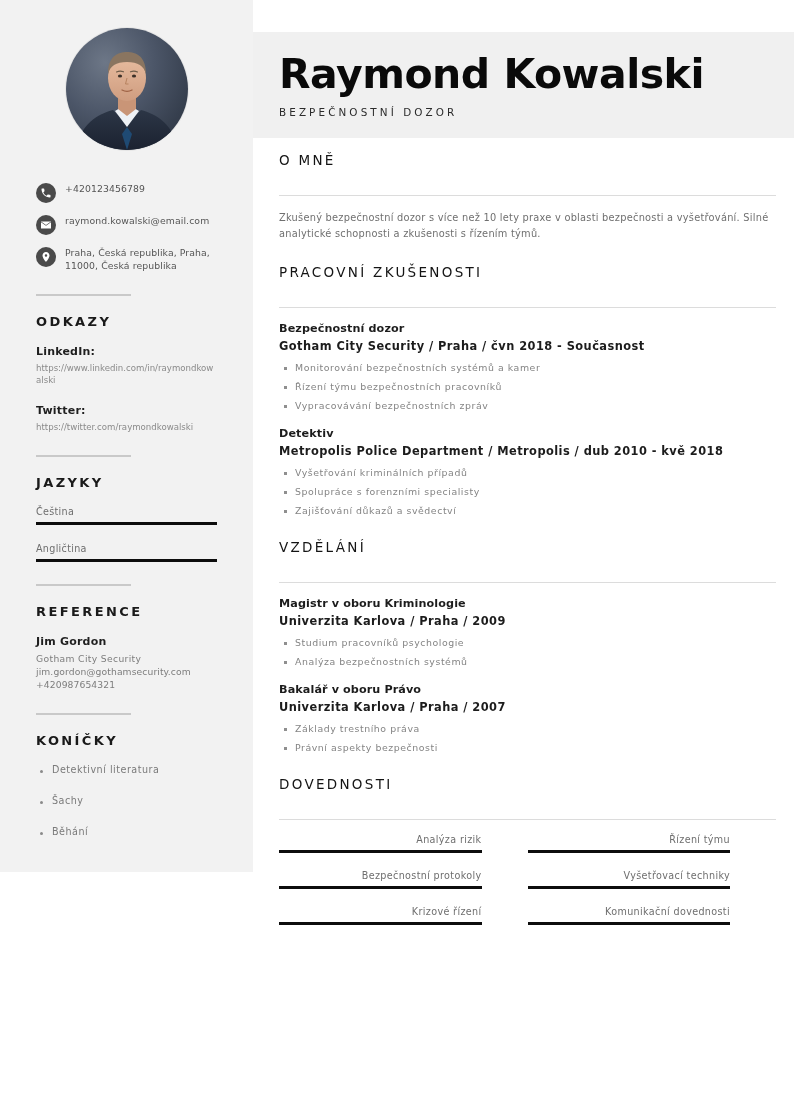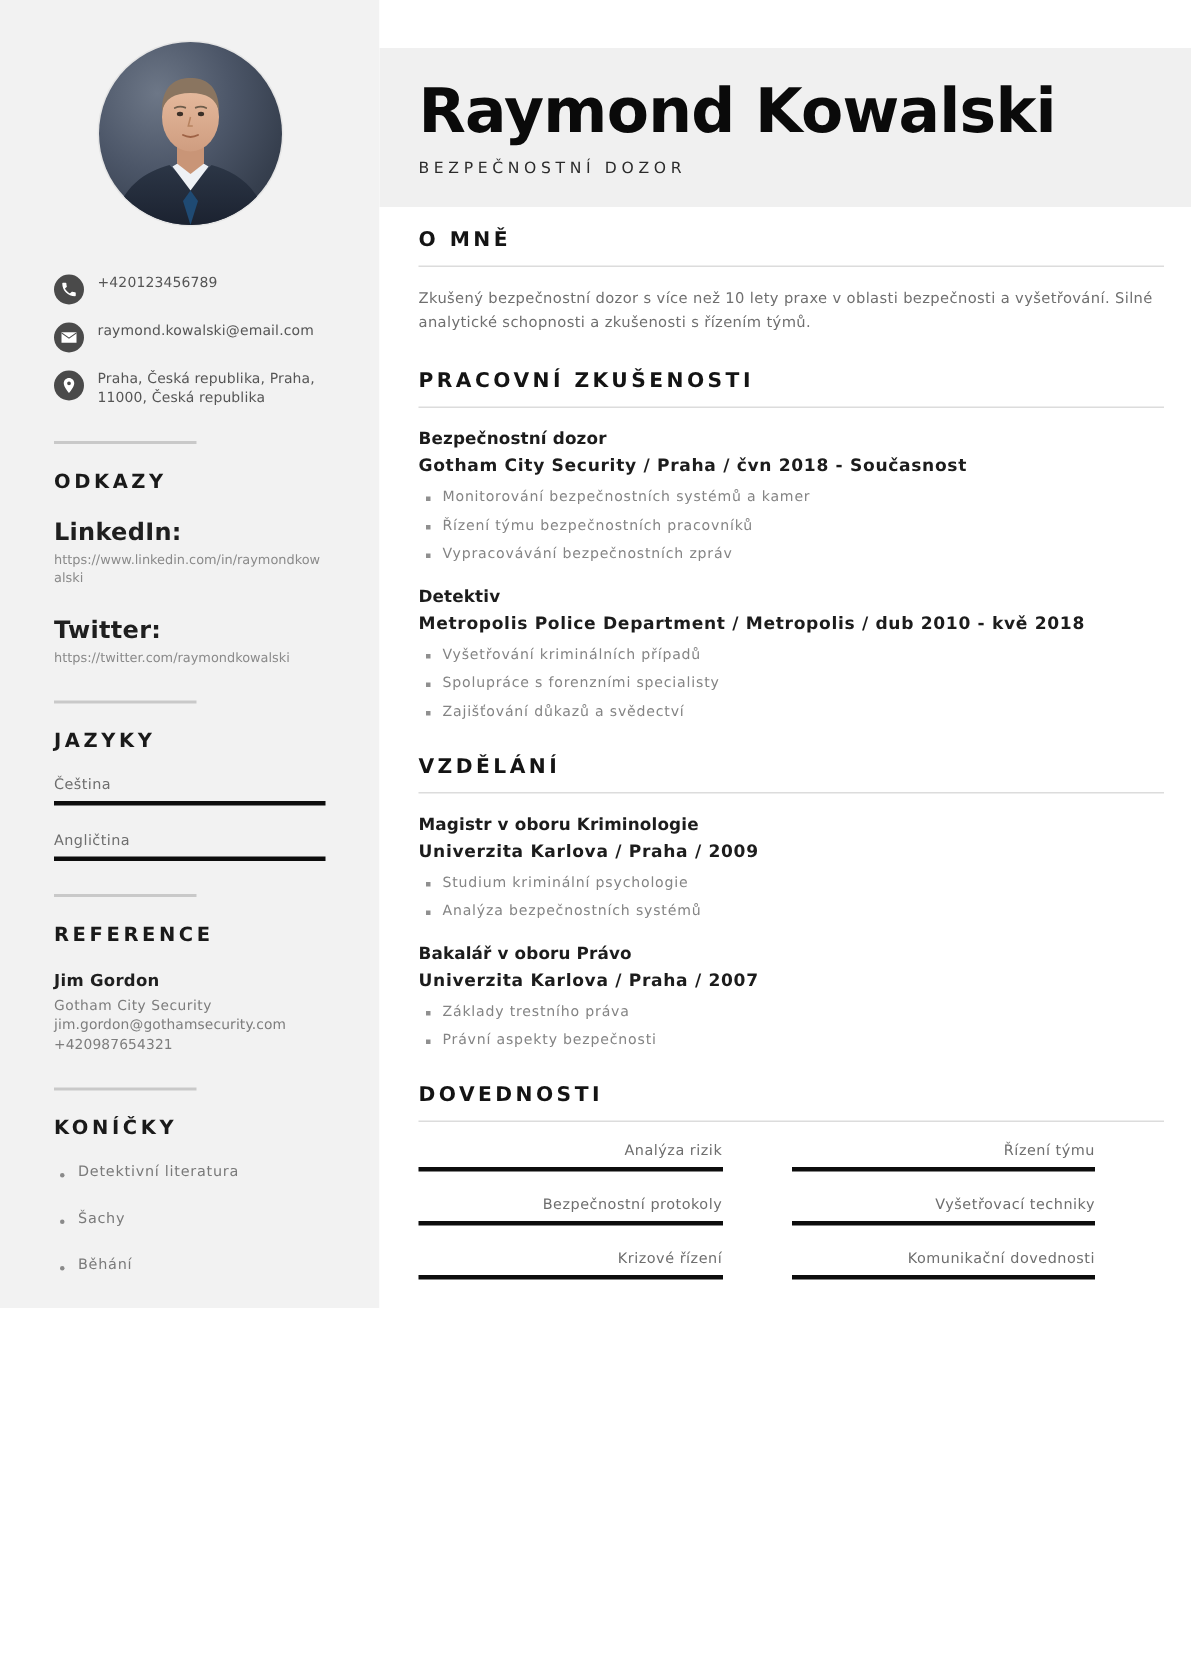--- a/index.html
+++ b/index.html
@@ -37,21 +37,21 @@
   }
   .cicon svg { width:12px; height:12px; fill:#ffffff; }
   .ctext { font-size:9.3px; line-height:13px; color:#555555; letter-spacing:.1px; word-break:break-word; max-width:148px; }
 
   .divider { height:2px; background:#c9c9c9; width:95px; margin:22px 0 18px 0; }
 
   .side-h {
     font-size:13px; font-weight:700; letter-spacing:2.4px;
     color:#1a1a1a; margin-bottom:16px; text-transform:uppercase;
   }
-  .link-label { font-size:16px; font-weight:700; color:#1f1f1f; margin-bottom:4px; letter-spacing:.2px; }
+  .link-label { font-size:11px; font-weight:700; color:#1f1f1f; margin-bottom:4px; letter-spacing:.2px; }
   .link-url { font-size:8.6px; line-height:12px; color:#8a8a8a; word-break:break-all; margin-bottom:18px; }
 
   .lang-item { margin-bottom:18px; }
   .lang-name { font-size:9.6px; color:#6e6e6e; letter-spacing:.3px; margin-bottom:5px; }
   .lang-bar { height:3px; background:#0d0d0d; width:100%; }
 
   .ref-name { font-size:11px; font-weight:700; color:#1f1f1f; margin-bottom:4px; letter-spacing:.2px; }
   .ref-line { font-size:9.2px; line-height:13px; color:#7d7d7d; letter-spacing:.35px; word-break:break-word; }
   .ref-line.em { letter-spacing:.1px; }
 
@@ -67,22 +67,22 @@
   }
   .name {
     font-size:41px; font-weight:700; color:#0a0a0a;
     letter-spacing:-0.5px; line-height:52px;
   }
   .role { font-size:10.4px; letter-spacing:3.1px; color:#2b2b2b; margin-top:6px; }
 
   .body-col { position:absolute; left:26px; top:152px; width:497px; }
 
   .sec-h {
-    font-size:13.5px; font-weight:700; letter-spacing:2.3px;
-    color:#141414; text-transform:uppercase; padding-bottom:9px;
+    font-size:13.5px; font-weight:400; letter-spacing:2.3px;
+    color:#141414; text-transform:uppercase; padding-bottom:27px;
     border-bottom:1px solid #dcdcdc; margin-bottom:14px;
   }
   .sec { margin-bottom:22px; }
   .summary { font-size:9.8px; line-height:16px; color:#6f6f6f; letter-spacing:.25px; }
 
   .entry { margin-bottom:15px; }
   .entry-title { font-size:11.2px; font-weight:700; color:#1c1c1c; letter-spacing:.1px; margin-bottom:4px; }
   .entry-meta { font-size:11.4px; font-weight:700; color:#1c1c1c; letter-spacing:.45px; margin-bottom:8px; }
   .bullet { display:flex; align-items:flex-start; margin-bottom:6px; }
   .bdot { width:3px; height:3px; background:#8f8f8f; margin:6px 8px 0 5px; flex:0 0 auto; }
@@ -276,21 +276,21 @@
       </section>
 
       <section class="sec">
         <h2 class="sec-h">VZDĚLÁNÍ</h2>
 
         <div class="entry">
           <div class="entry-title">Magistr v oboru Kriminologie</div>
           <div class="entry-meta">Univerzita Karlova / Praha / 2009</div>
           <div class="bullet">
               <i class="bdot"></i>
-              <span>Studium kriminální psychologie</span>
+              <span>Studium pracovníků psychologie</span>
             </div>
           <div class="bullet">
               <i class="bdot"></i>
               <span>Analýza bezpečnostních systémů</span>
             </div>
         </div>
 
         <div class="entry">
           <div class="entry-title">Bakalář v oboru Právo</div>
           <div class="entry-meta">Univerzita Karlova / Praha / 2007</div>

